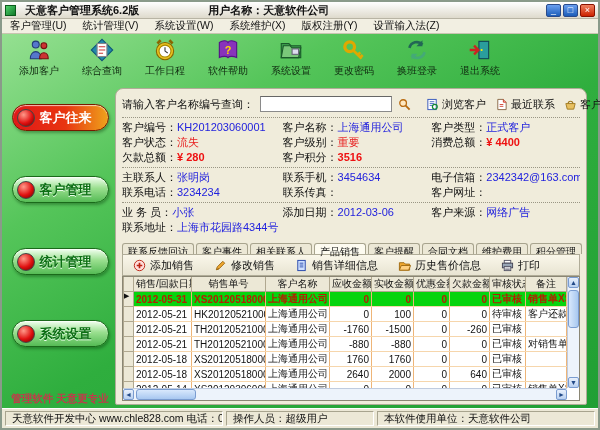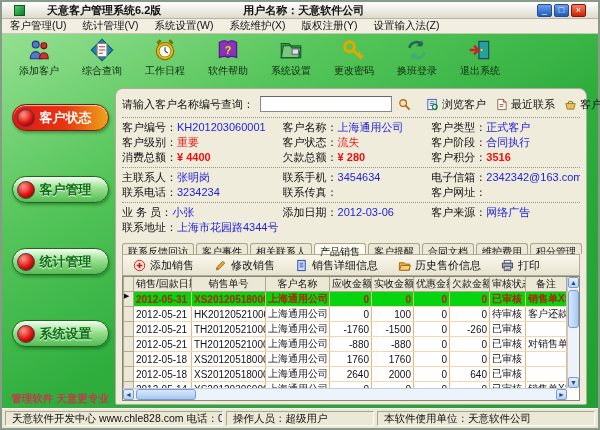--- a/index.html
+++ b/index.html
@@ -1,21 +1,21 @@
 <!DOCTYPE html>
 <html><head>
 <meta charset="utf-8">
 <style>
   html,body{margin:0;padding:0;}
   body{width:600px;height:430px;font-family:"Liberation Sans","DejaVu Sans",sans-serif;overflow:hidden;}
   *{box-sizing:border-box;}
   .window{width:600px;height:430px;border:2px solid #8a9a8a;display:flex;flex-direction:column;
     background:linear-gradient(150deg,#9fe49a 0%,#55c55a 30%,#2fae3e 55%,#1f9e33 100%);}
   
-  .titlebar{height:17px;flex:0 0 17px;display:flex;align-items:center;gap:22px;padding:0 12px;
+  .titlebar{height:17px;flex:0 0 17px;display:flex;align-items:center;gap:9px;padding:0 3px;
     background:linear-gradient(#ffffff,#dedacc);border-bottom:1px solid #b8b4a4;}
   .app-ico{width:11px;height:11px;background:linear-gradient(135deg,#4fd06a,#117a2a);border:1px solid #0a5a1a;flex:0 0 11px;}
   .t-title{font-size:11px;font-weight:bold;color:#111;}
   .t-user{font-size:11px;font-weight:bold;color:#111;margin-left:60px;}
   .winbtns{margin-left:auto;display:flex;gap:2px;}
   .wb{width:15px;height:13px;font-size:9px;line-height:11px;text-align:center;color:#fff;
     border:1px solid #2a4a8a;border-radius:2px;background:linear-gradient(#6aa0f0,#1b5cb8);cursor:default;}
   .wb.close{background:linear-gradient(#f08060,#cc2200);border-color:#881100;}
   
   .menubar{height:15px;flex:0 0 15px;display:flex;align-items:center;gap:16px;padding:0 8px;
@@ -195,21 +195,21 @@
       </span>
     </div>
 
   <div class="content">
 
     <div class="sidebar">
       <div>
 
           <div class="pill active">
             <span class="dot"></span>
-            <span>客户状态</span>
+            <span>客户往来</span>
           </div>
 
           <div class="pill inactive">
             <span class="dot"></span>
             <span>客户管理</span>
           </div>
 
           <div class="pill inactive">
             <span class="dot"></span>
             <span>统计管理</span>
@@ -262,23 +262,22 @@
 
           </span>
       </div>
       <div class="dotted"></div>
 
       <div class="fgrid">
 
       <span class="fld"><span class="lbl">客户编号：</span><span class="v-blue">KH201203060001</span></span>
           <span class="fld"><span class="lbl">客户名称：</span><span class="v-blue">上海通用公司</span></span>
           <span class="fld"><span class="lbl">客户类型：</span><span class="v-blue">正式客户</span></span>
+          <span class="fld"><span class="lbl">客户状态：</span><span class="v-red">流失</span></span>
           <span class="fld"><span class="lbl">客户级别：</span><span class="v-red">重要</span></span>
-          <span class="fld"><span class="lbl">客户状态：</span><span class="v-red">流失</span></span>
-          <span class="fld"><span class="lbl">客户阶段：</span><span class="v-blue">合同执行</span></span>
           <span class="fld"><span class="lbl">消费总额：</span><span class="v-money">¥ 4400</span></span>
           <span class="fld"><span class="lbl">欠款总额：</span><span class="v-money">¥ 280</span></span>
           <span class="fld"><span class="lbl">客户积分：</span><span class="v-money">3516</span></span>
         </div>
       <div class="dotted"></div>
       <div class="fgrid">
 
       <span class="fld"><span class="lbl">主联系人：</span><span class="v-blue">张明岗</span></span>
           <span class="fld"><span class="lbl">联系手机：</span><span class="v-blue">3454634</span></span>
           <span class="fld"><span class="lbl">电子信箱：</span><span class="v-blue">2342342@163.com</span></span>

